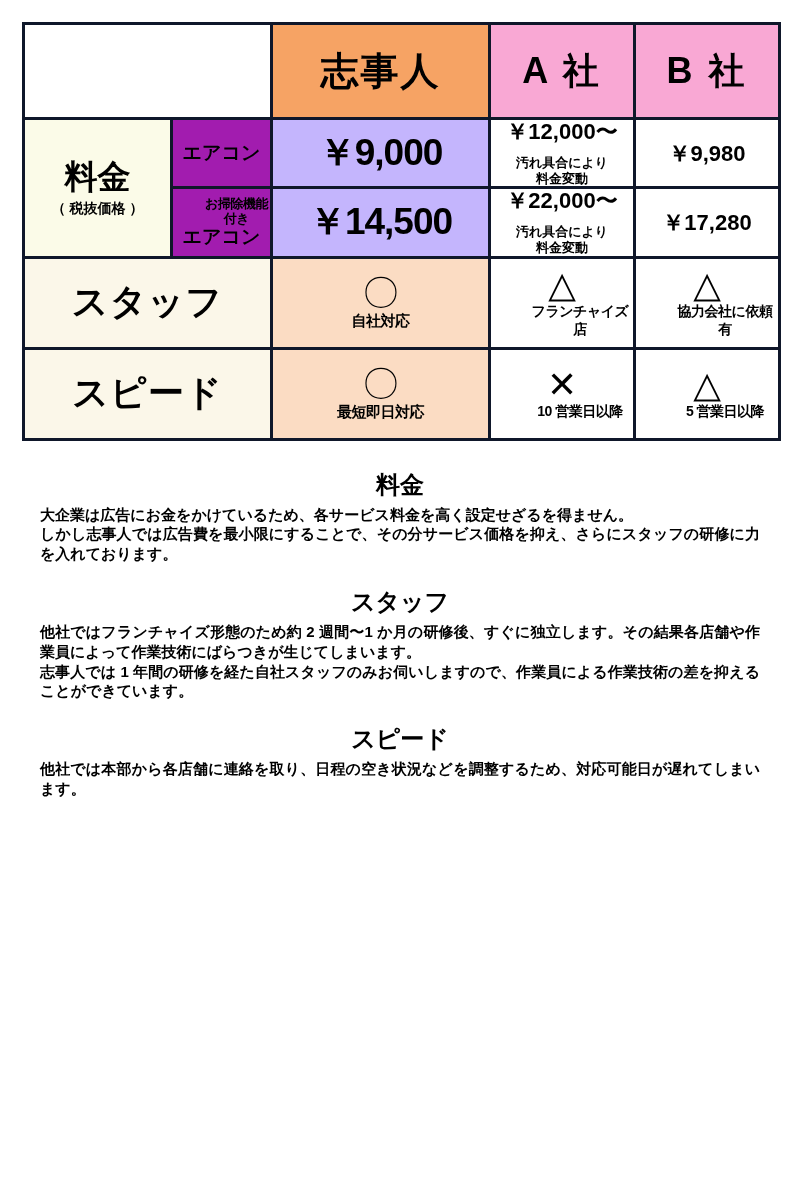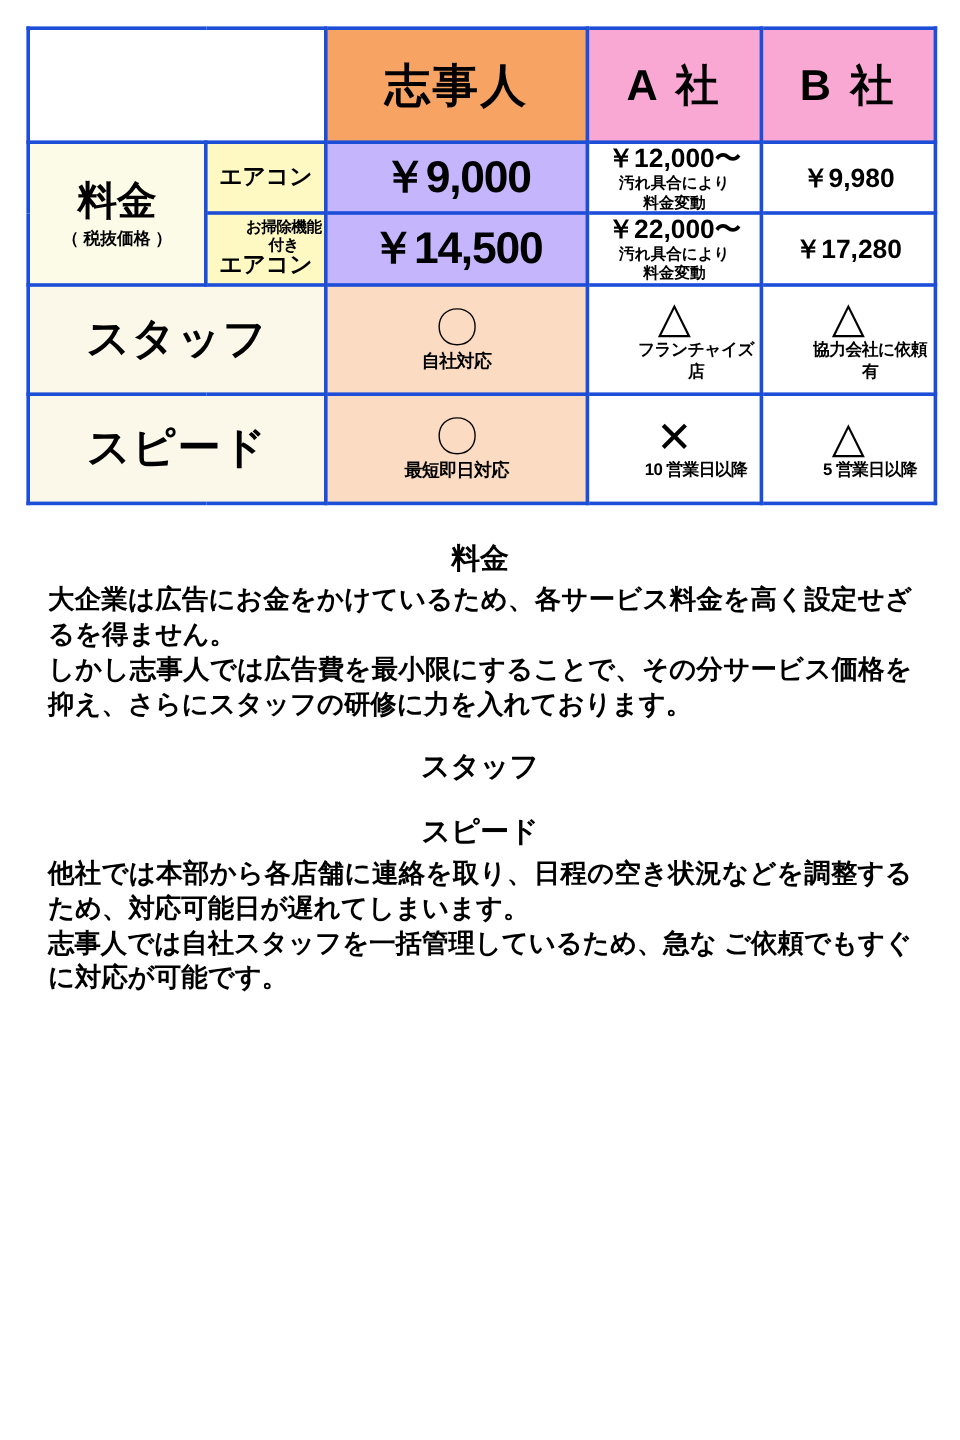--- a/index.html
+++ b/index.html
@@ -19,21 +19,21 @@
   .table-wrap {
     padding: 22px 22px 0 22px;
     box-sizing: border-box;
   }
   table.compare {
     width: 756px;
     border-collapse: collapse;
     table-layout: fixed;
   }
   table.compare td {
-    border: 3px solid #1d4ed8;
+    border: 3px solid #0f172a;
     text-align: center;
     vertical-align: middle;
     padding: 0;
   }
 
   .col-rowlabel  { width: 148px; }
   .col-sublabel  { width: 100px; }
   .col-main      { width: 218px; }
   .col-a         { width: 145px; }
   .col-b         { width: 145px; }
@@ -61,21 +61,21 @@
     line-height: 1.1;
   }
   .cell-cat .sub {
     display: block;
     font-size: 14px;
     font-weight: bold;
     margin-top: 6px;
     letter-spacing: 0px;
   }
   .cell-sublabel {
-    background: #fef9c3;
+    background: #a21caf;
     font-size: 19px;
     font-weight: bold;
     line-height: 1.15;
   }
   .cell-sublabel .tiny {
     display: block;
     font-size: 13px;
     font-weight: bold;
     letter-spacing: -0.5px;
     padding-left: 30px;
@@ -90,21 +90,21 @@
     background: #ffffff;
     font-size: 22px;
     font-weight: bold;
     line-height: 1.05;
   }
   .cell-price .note {
     display: block;
     font-size: 13px;
     font-weight: bold;
     line-height: 1.2;
-    margin-top: 2px;
+    margin-top: 12px;
   }
 
   
   .row-sym td { height: 88px; }
   .cell-rowname {
     background: #fbf7e9;
     font-size: 36px;
     font-weight: bold;
     letter-spacing: 1px;
   }
@@ -132,21 +132,21 @@
     box-sizing: border-box;
   }
   .sec { margin-bottom: 22px; }
   .sec-title {
     text-align: center;
     font-size: 24px;
     font-weight: bold;
     margin: 0 0 4px 0;
   }
   .sec-body {
-    font-size: 22px;
+    font-size: 15px;
     font-weight: bold;
     line-height: 1.32;
     margin: 0;
     text-align: justify;
   }
   .sec-body p { margin: 0; }
 </style>
 </head>
 <body>
 
@@ -235,23 +235,26 @@
   <div class="sec">
     <h2 class="sec-title">料金</h2>
     <div class="sec-body">
       <p>大企業は広告にお金をかけているため、各サービス料金を高く設定せざるを得ません。</p>
       <p>しかし志事人では広告費を最小限にすることで、その分サービス価格を抑え、さらにスタッフの研修に力を入れております。</p>
     </div>
   </div>
 
   <div class="sec">
     <h2 class="sec-title">スタッフ</h2>
+    <div class="sec-body">
+      <p>他社ではフランチャイズ形態のため約 2 週間〜1 か月の研修後、すぐに独立します。その結果各店舗や作業員によって作業技術にばらつきが生じてしまいます。</p>
+      <p>志事人では 1 年間の研修を経た自社スタッフのみお伺いしますので、作業員による作業技術の差を抑えることができています。</p>
+    </div>
   </div>
 
   <div class="sec">
     <h2 class="sec-title">スピード</h2>
     <div class="sec-body">
       <p>他社では本部から各店舗に連絡を取り、日程の空き状況などを調整するため、対応可能日が遅れてしまいます。</p>
-      <p>志事人では自社スタッフを一括管理しているため、急な ご依頼でもすぐに対応が可能です。</p>
     </div>
   </div>
 
 </div>
 
 </body></html>

